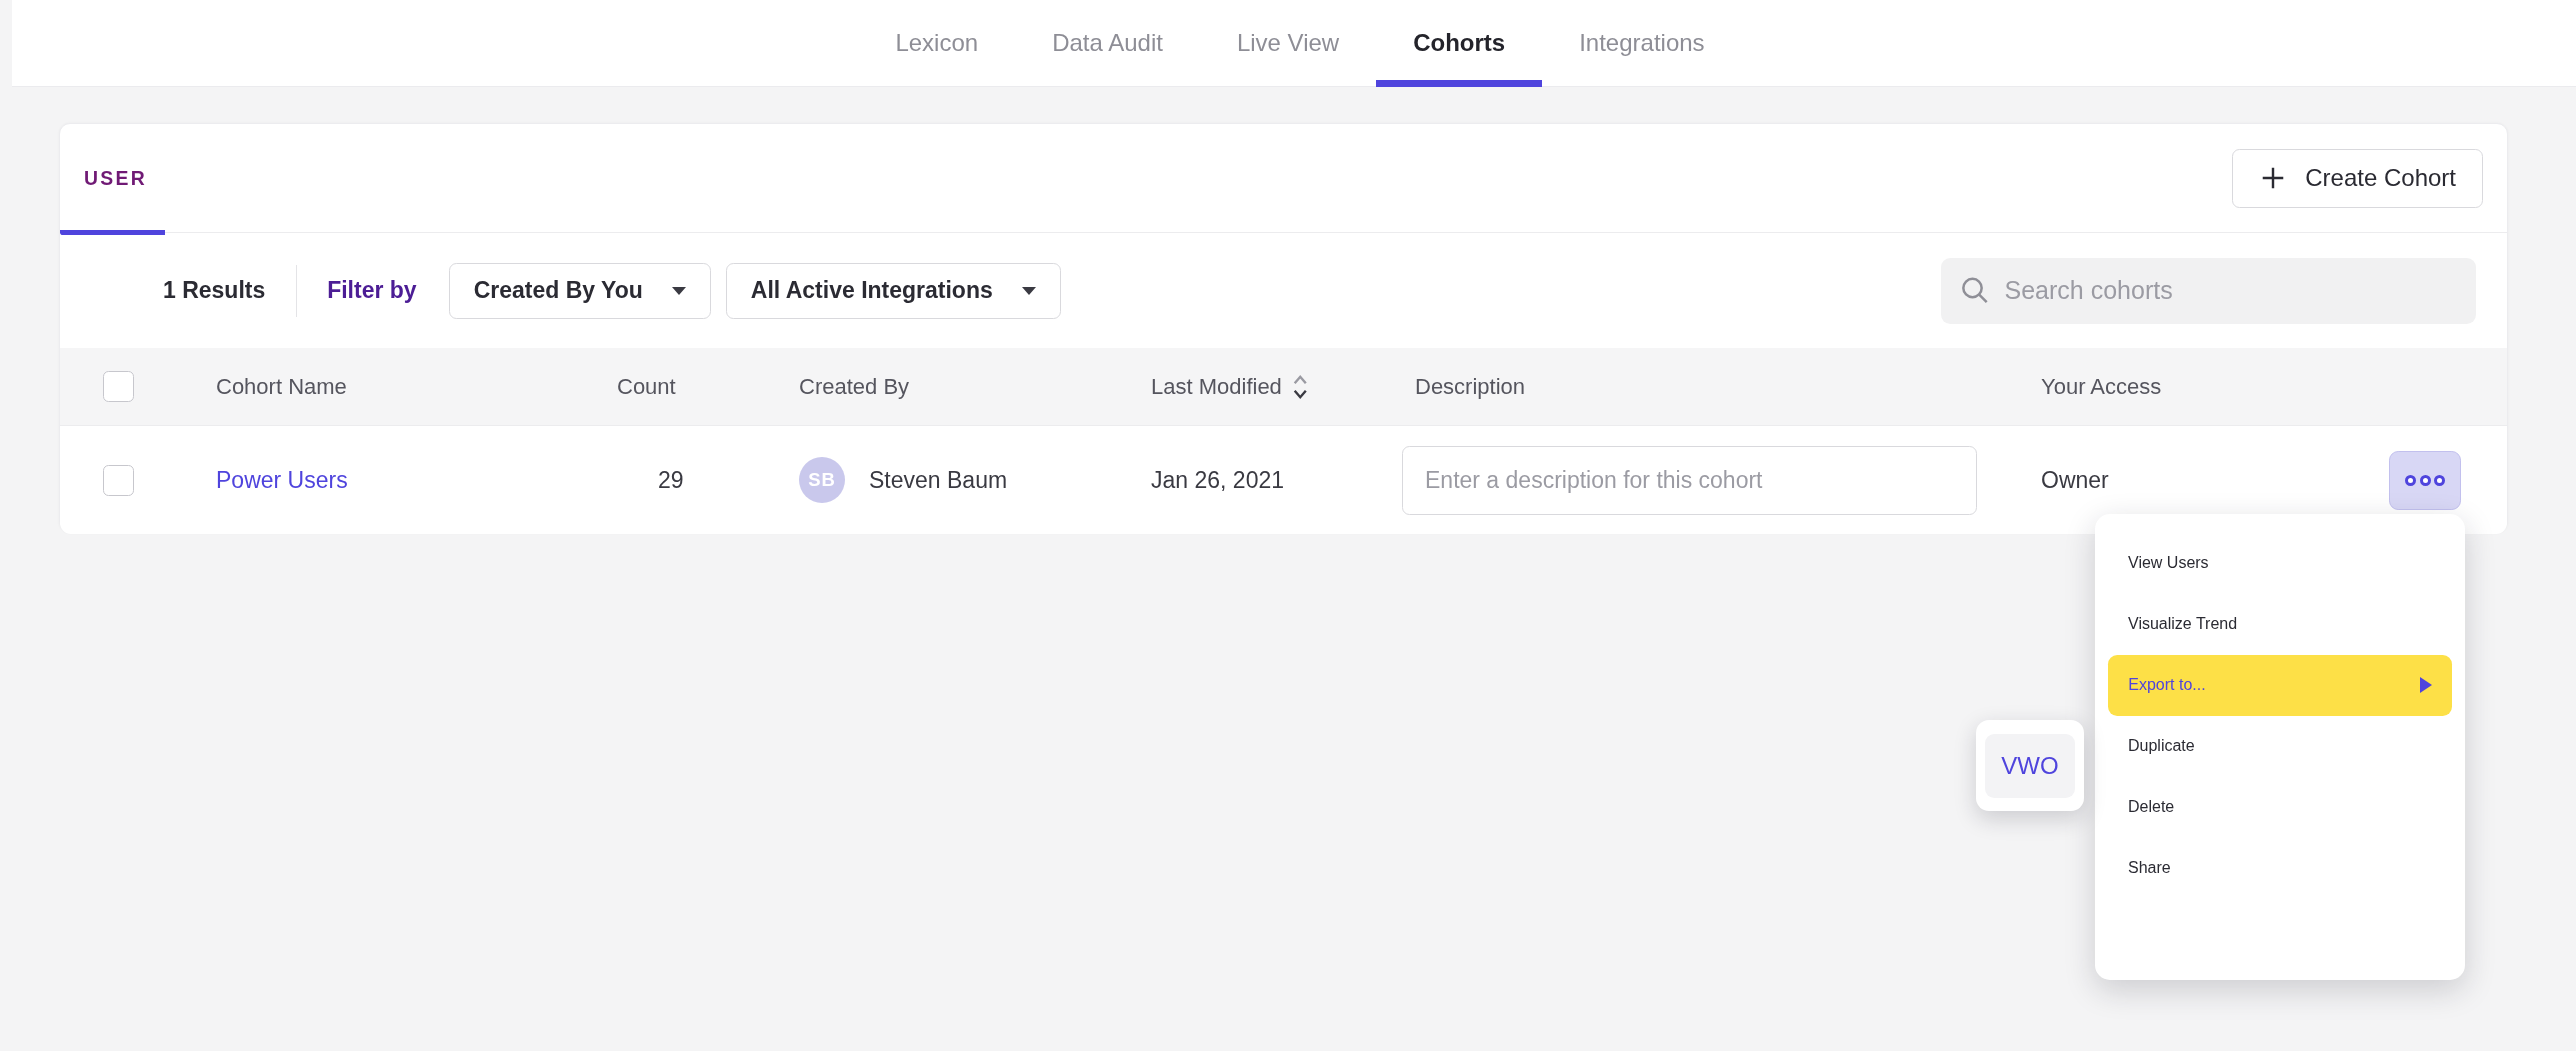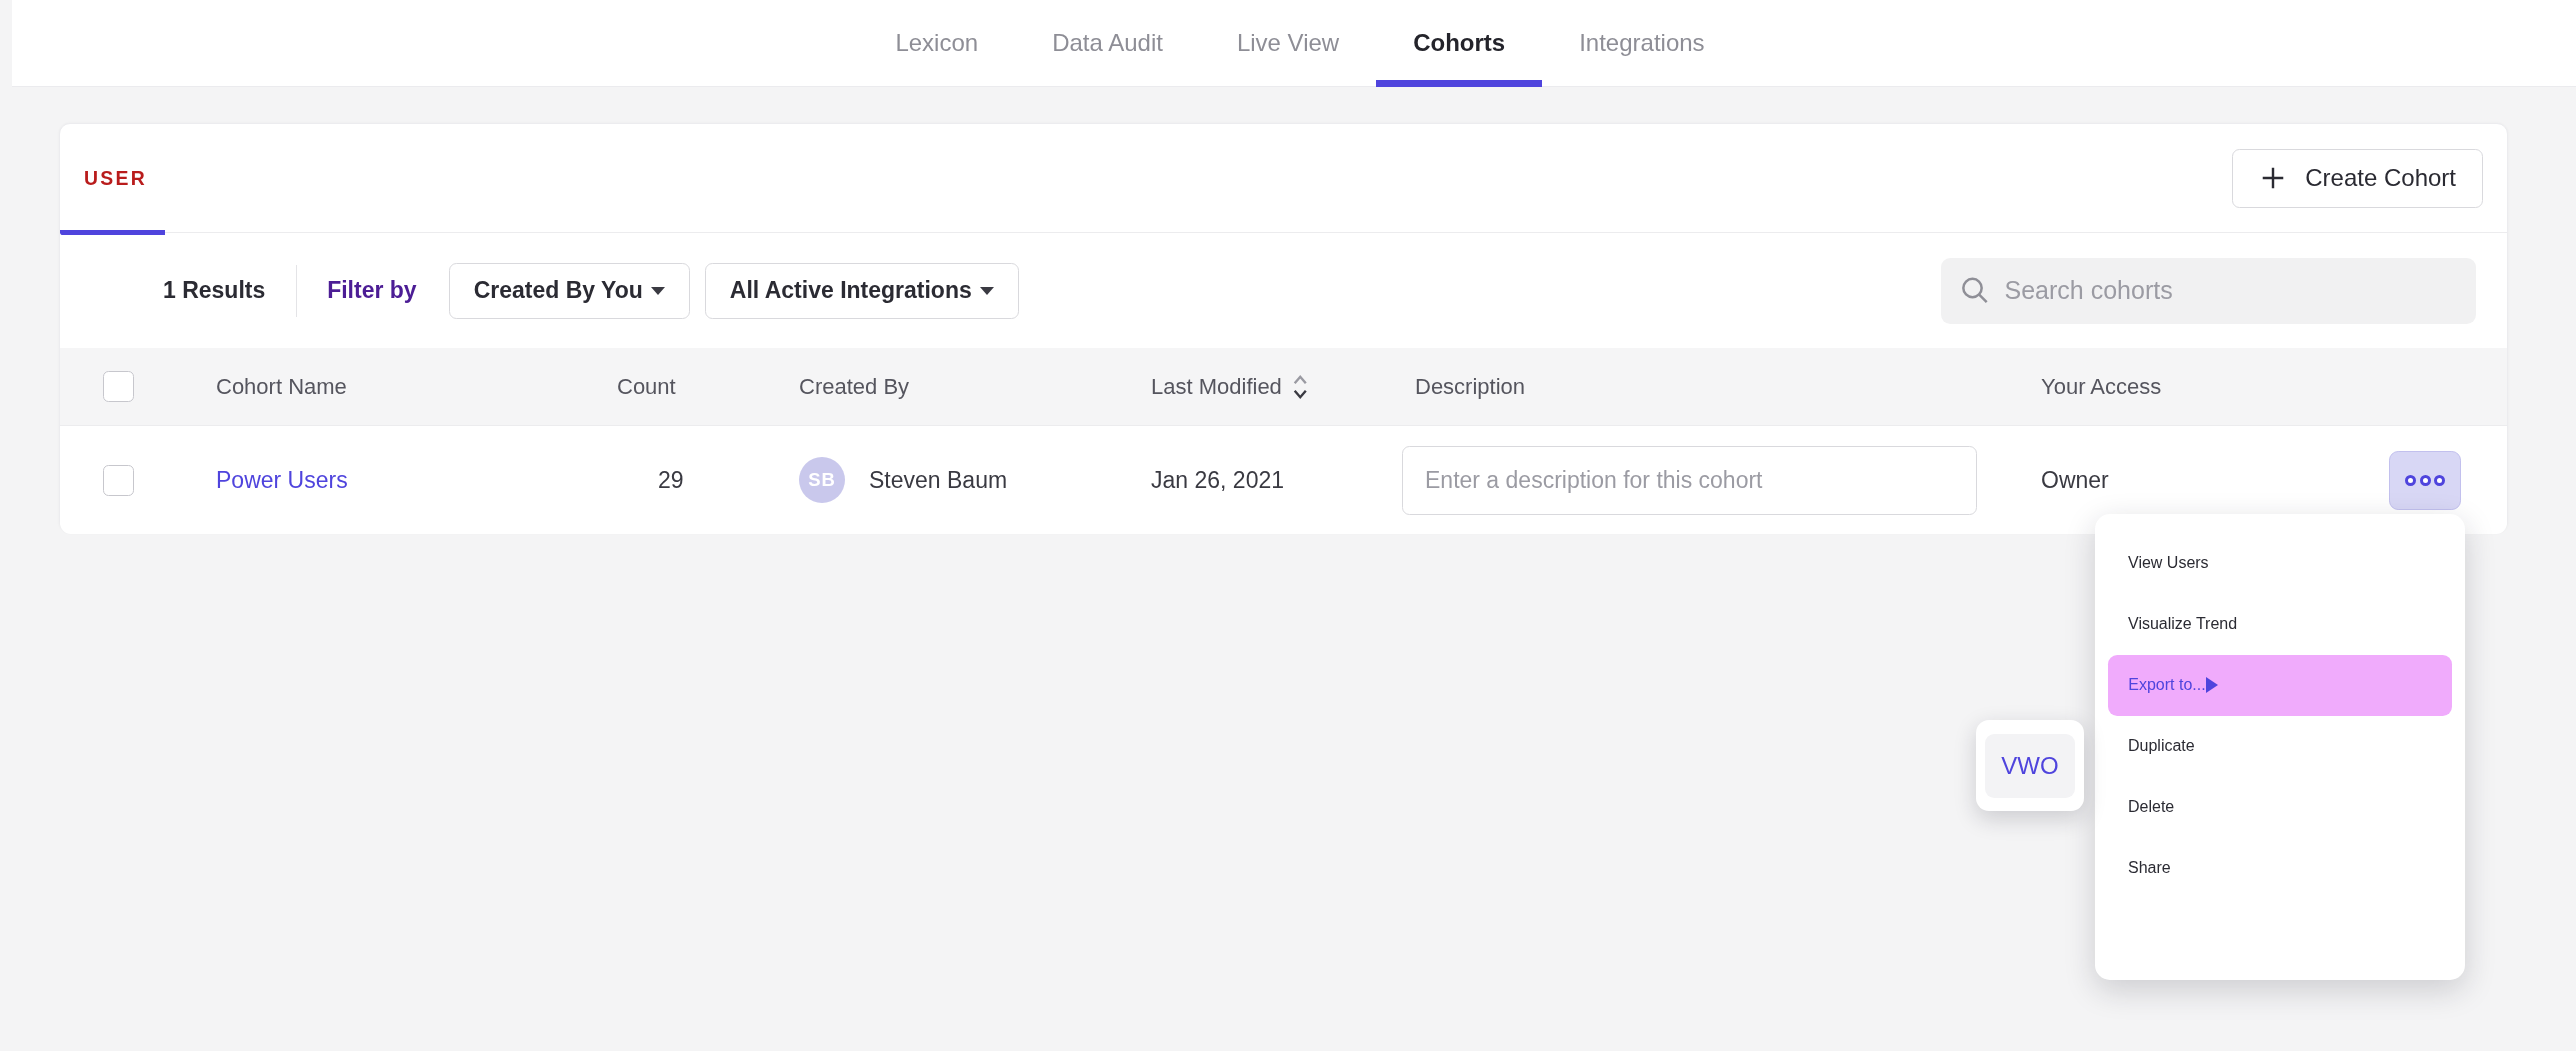--- a/index.html
+++ b/index.html
@@ -41,21 +41,21 @@
     box-shadow: 0 0.9px 2.8px rgba(0,0,0,0.04);
   }
   .panel-header {
     height: 109px; position: relative;
     display: flex; align-items: center; justify-content: space-between;
     padding: 0 24px;
     border-bottom: 0.9px solid #ececee;
   }
   .user-tab {
     font-size: 19.4px; font-weight: 700; letter-spacing: 2.3px;
-    color: #b91c1c; cursor: pointer;
+    color: #701a75; cursor: pointer;
   }
   .user-tab-underline {
     position: absolute; left: 0; bottom: -2.8px;
     width: 105px; height: 4.6px; background: #4f44dd;
     border-radius: 0 0 0 2.8px;
   }
   .create-btn {
     display: flex; align-items: center; gap: 18.5px;
     height: 59px; padding: 0 26px;
     border: 0.9px solid #d9d9dd; border-radius: 7.4px;
@@ -66,21 +66,21 @@
   
   .filter-row {
     height: 115px;
     display: flex; align-items: center;
     padding-left: 103px;
   }
   .results-count { font-size: 23px; font-weight: 700; color: #2b2b33; }
   .v-divider { width: 0.9px; height: 52px; background: #e4e4e7; margin: 0 30px 0 31px; }
   .filter-by { font-size: 23px; font-weight: 700; color: #4c1d95; margin-right: 32px; }
   .dropdown {
-    display: flex; align-items: center; gap: 8px;
+    display: flex; align-items: center; gap: 29px;
     height: 56px; padding: 0 24px;
     border: 0.9px solid #d9d9dd; border-radius: 7.4px; background: #fff;
     font-size: 23px; font-weight: 700; color: #2b2b33;
     cursor: pointer; margin-right: 15px;
   }
   .caret-down {
     width: 0; height: 0;
     border-left: 7.4px solid transparent; border-right: 7.4px solid transparent;
     border-top: 8.3px solid #3a3a42;
   }
@@ -151,23 +151,23 @@
     box-shadow: 0 9.2px 31px rgba(30,30,45,0.18);
     padding: 18.5px 0; z-index: 20;
   }
   .menu-item {
     height: 61px; display: flex; align-items: center;
     padding: 0 22px 0 33px;
     font-size: 16px; color: #2b2b33; cursor: pointer;
   }
   .menu-item.highlighted {
     margin: 0 13px; padding: 0 20.3px;
-    background: #f0abfc; border-radius: 9.2px;
+    background: #fde047; border-radius: 9.2px;
     color: #4f44dd;
-    justify-content: flex-start;
+    justify-content: space-between;
   }
   .arrow-right {
     width: 0; height: 0;
     border-top: 8.3px solid transparent; border-bottom: 8.3px solid transparent;
     border-left: 12px solid #4f44dd;
   }
 
   
   .submenu {
     position: absolute; left: 1976px; top: 720px;

